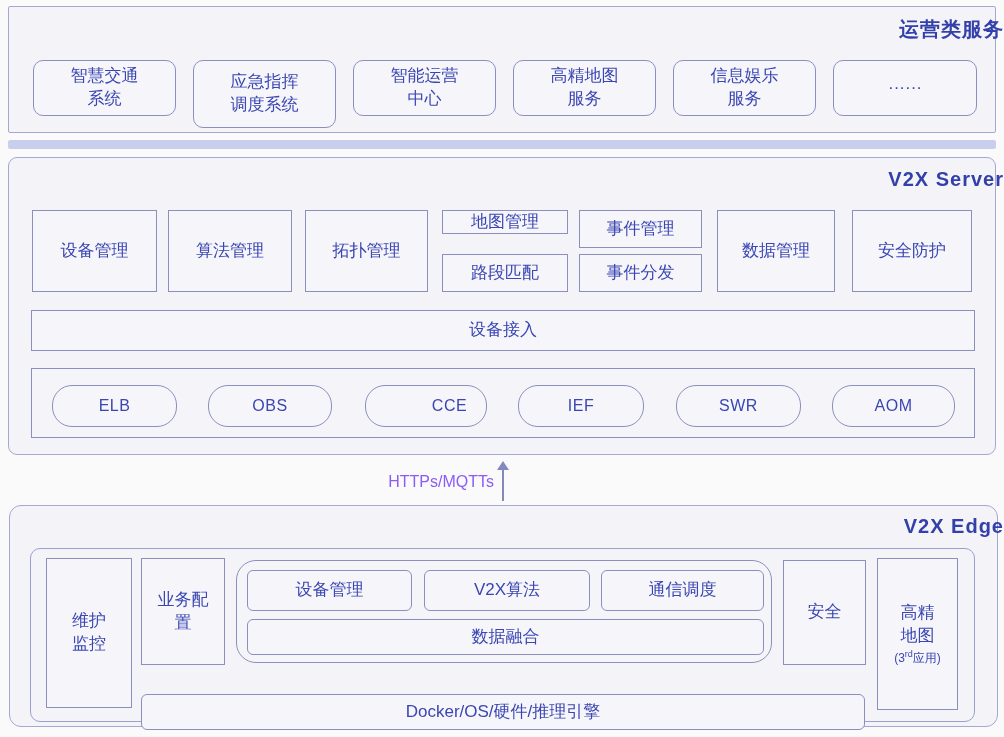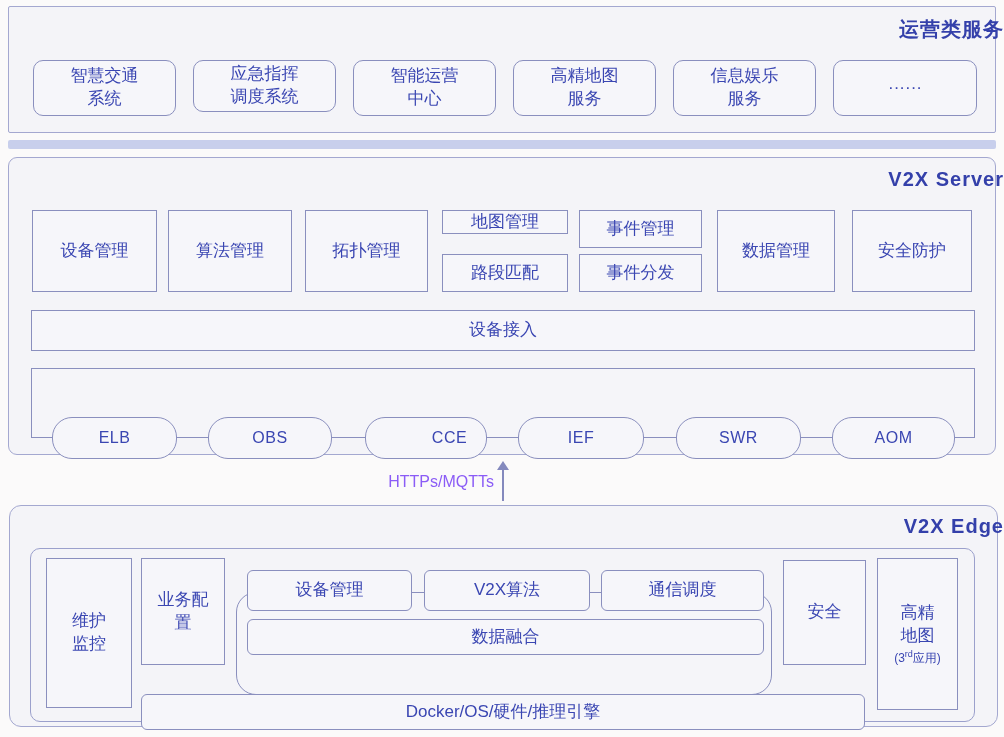--- a/index.html
+++ b/index.html
@@ -5,21 +5,21 @@
   html,body { margin:0; padding:0; background:#fbfafa; font-family:"Liberation Sans","DejaVu Sans",sans-serif; }
   .stage { position:relative; width:1004px; height:737px; background:#fbfafa; color:#3a46b2; overflow:hidden; }
 
   .sec { position:absolute; background:#f4f4f8; border:1.5px solid #a4a8d0; box-sizing:border-box; }
   .sec-title { position:absolute; left:0; width:1004px; text-align:right; font-weight:bold; font-size:20px; color:#3440aa; letter-spacing:1px; }
 
   .box { position:absolute; display:flex; align-items:center; justify-content:center; text-align:center;
          border:1.5px solid #8a8fbe; box-sizing:border-box; background:#f6f6fa;
          white-space:pre-line; font-size:17px; line-height:1.35; color:#3a46b2; }
   .r10 { border-radius:10px; }
-  .r8  { border-radius:20px;margin-top:32px; }
+  .r8  { border-radius:20px; }
   .r6  { border-radius:6px; }
   .en  { font-size:16px; letter-spacing:0.5px; }
 
   .divider { position:absolute; background:#c8cfec; border-radius:2px; }
 
   .arrow-line { position:absolute; background:#8489bd; }
   .arrow-head { position:absolute; width:0; height:0;
                 border-left:6px solid transparent; border-right:6px solid transparent;
                 border-bottom:9px solid #8489bd; }
   .link-label { position:absolute; text-align:right; font-size:16px; color:#8b5cf6; }
@@ -31,21 +31,21 @@
 </head>
 <body>
 
 <div class="stage">
 
   <div class="sec" style="left:8px; top:6px; width:988px; height:127px; border-radius:2px;"></div>
   <div class="sec-title" style="top:16px;">运营类服务</div>
 
   <div class="box r10" style="left:33px;  top:60px; width:143px; height:56px;">智慧交通
 系统</div>
-  <div class="box r10" style="left:193px; top:60px; width:143px; height:52px;">应急指挥
+  <div class="box r10" style="left:193px; top:60px; width:143px; height:68px;">应急指挥
 调度系统</div>
   <div class="box r10" style="left:353px; top:60px; width:143px; height:56px;">智能运营
 中心</div>
   <div class="box r10" style="left:513px; top:60px; width:143px; height:56px;">高精地图
 服务</div>
   <div class="box r10" style="left:673px; top:60px; width:143px; height:56px;">信息娱乐
 服务</div>
   <div class="box r10" style="left:833px; top:60px; width:144px; height:56px;">······</div>
 
   <div class="divider" style="left:8px; top:140px; width:988px; height:9px;"></div>

